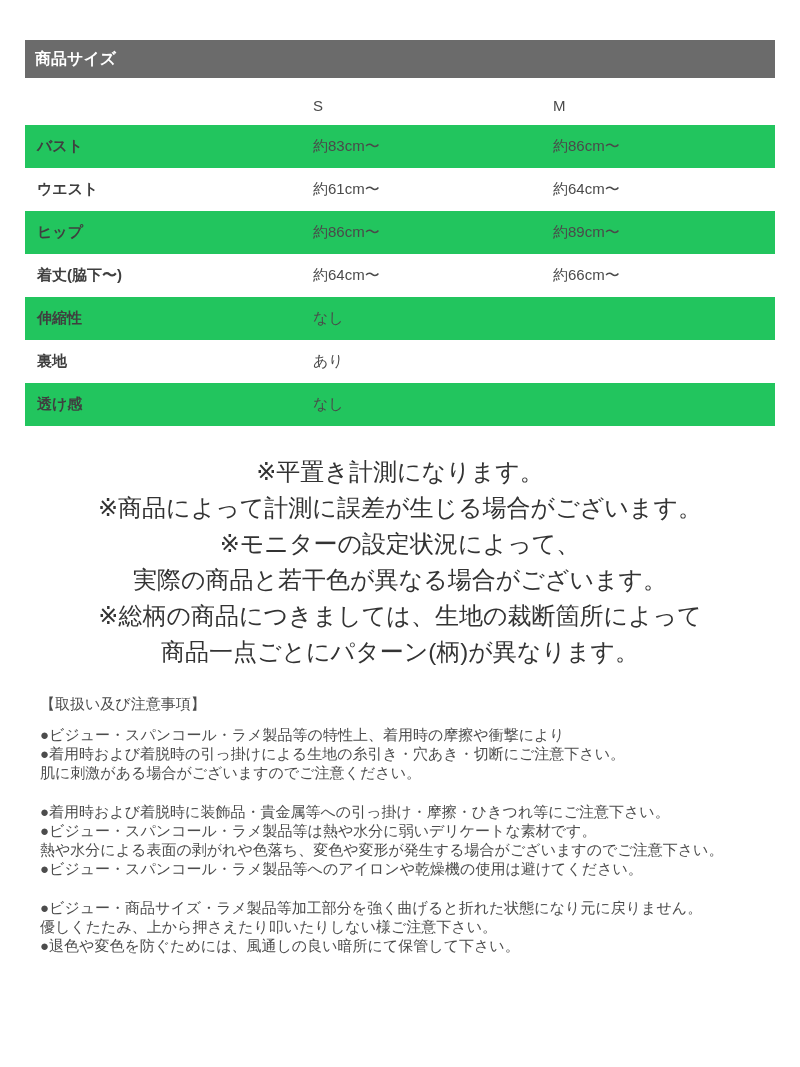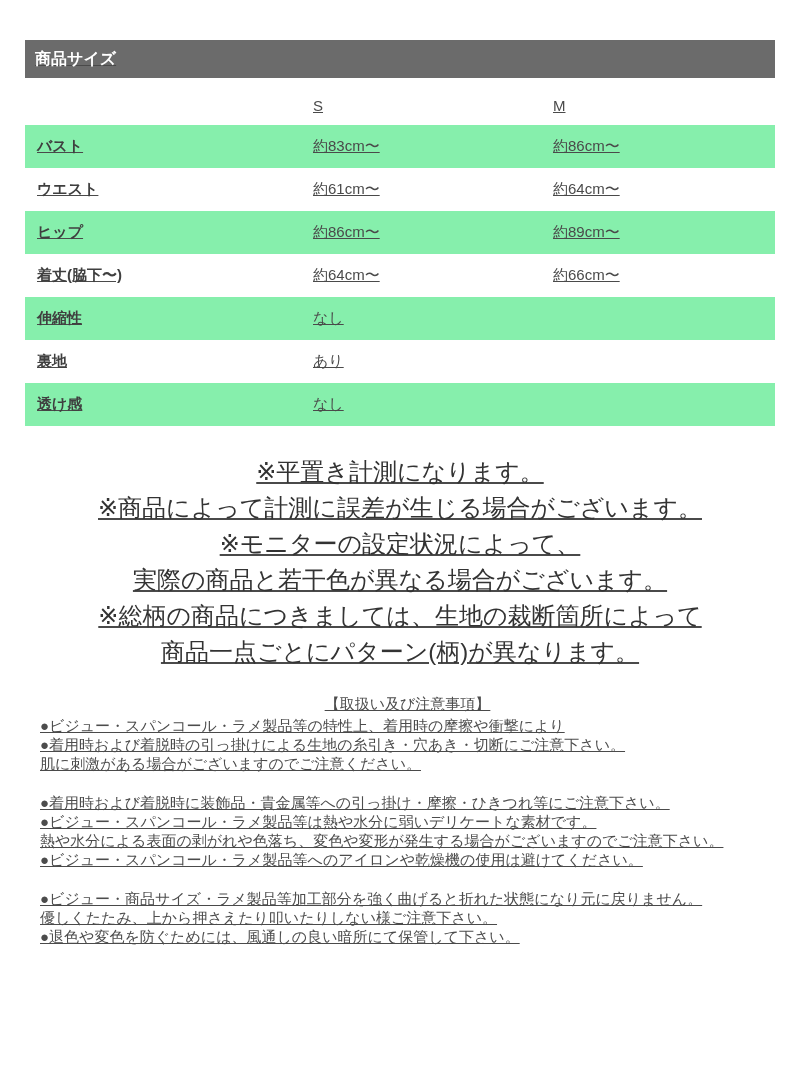--- a/index.html
+++ b/index.html
@@ -7,21 +7,21 @@
     padding: 0;
     background: #ffffff;
   }
   body {
     width: 800px;
     height: 1067px;
     overflow: hidden;
     font-family: "Liberation Sans", "DejaVu Sans", sans-serif;
     color: #4a4a4a;
   }
-  .page { padding-top: 40px; text-decoration: underline; }
+  .page { padding-top: 40px; }
 
   
   .section-header {
     margin: 0 25px;
     height: 38px;
     line-height: 38px;
     background: #6b6b6b;
     color: #ffffff;
     font-size: 16px;
     font-weight: bold;
@@ -31,41 +31,41 @@
 
   
   .size-table { margin: 7px 25px 0 25px; }
   .t-row {
     display: grid;
     grid-template-columns: 288px 240px 1fr;
     align-items: center;
   }
   .t-head { height: 40px; font-size: 15px; color: #4a4a4a; }
   .t-data { height: 43px; font-size: 15px; color: #4a4a4a; }
-  .t-data.striped { background: #86efac; }
+  .t-data.striped { background: #22c55e; }
   .cell-label { padding-left: 12px; font-weight: bold; color: #3f3f3f; }
   .cell-value { padding-left: 0; }
 
   
   .notes {
     margin-top: 28px;
     text-align: center;
     font-size: 24px;
     line-height: 36px;
     color: #333333;
   }
 
   
   .care {
     margin: 24px 25px 0 40px;
     font-size: 15px;
     line-height: 19px;
     color: #4c4c4c;
   }
-  .care-heading { margin-bottom: 3px; text-align: center; }
+  .care-heading { margin-bottom: 12px; }
   .care-line.gap-sm { margin-top: 20px; }
   .care-line.gap-md { }
 </style>
 </head>
 <body>
 
 <div class="page">
 
   <div class="section-header">
     <span>商品サイズ</span>

